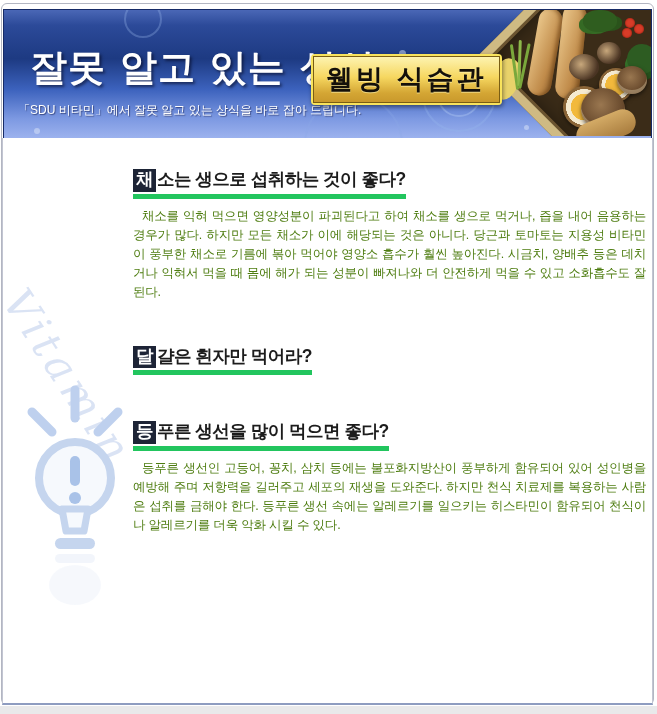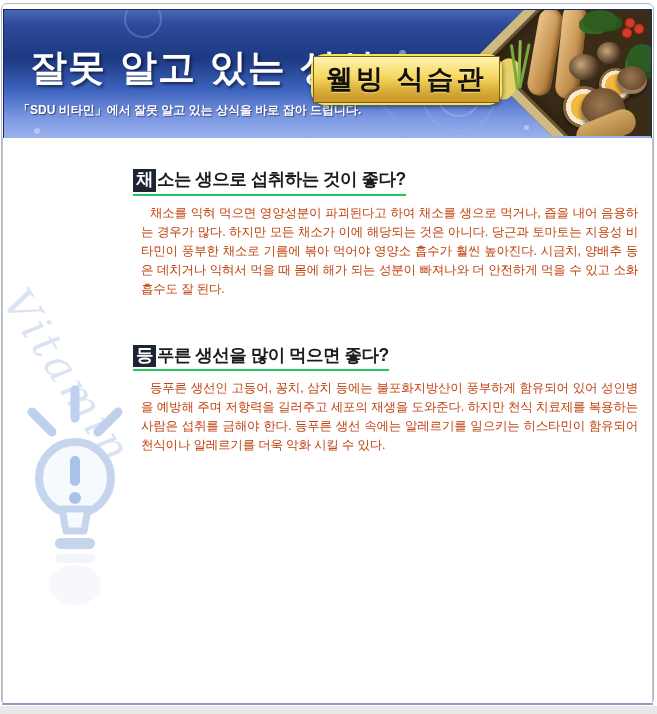--- a/index.html
+++ b/index.html
@@ -40,33 +40,33 @@
   .dot.d2{width:5px;height:5px;left:520px;top:115px;}
   .dot.d3{width:6px;height:6px;left:30px;top:118px;}
   .header-title{
     position:absolute;left:26px;top:33px;
     font-family:"DejaVu Serif","Liberation Serif",serif;
     font-size:37px;font-weight:bold;color:#ffffff;letter-spacing:1px;
     text-shadow:2px 2px 3px rgba(0,0,20,.55);white-space:nowrap;z-index:4;
   }
   .badge{
     position:absolute;left:307px;top:44px;z-index:5;
-    border:2px solid #f8e35c;border-radius:14px;
+    border:2px solid #f8e35c;border-radius:4px;
     box-shadow:1px 2px 4px rgba(0,0,0,.45);
   }
   .badge-inner{
     border:1px solid #7a5e14;
     background:linear-gradient(180deg,#fdf3b0 0%,#f6d760 45%,#d4a634 80%,#c9992c 100%);
     padding:4px 12px 5px;
     font-size:27px;font-weight:bold;color:#14100a;letter-spacing:3px;white-space:nowrap;
     text-shadow:0 1px 0 rgba(255,245,180,.6);
   }
   .header-subtitle{
     position:absolute;left:14px;top:92px;z-index:4;
-    font-size:12px;font-weight:bold;color:#ffffff;letter-spacing:0px;white-space:nowrap;
+    font-size:12px;font-weight:normal;color:#ffffff;letter-spacing:0px;white-space:nowrap;
     text-shadow:1px 1px 1px rgba(0,0,40,.5);
   }
   
   .photo{position:absolute;right:0;top:0;width:180px;height:126px;overflow:hidden;z-index:2;}
   .crate{
     position:absolute;left:55px;top:-75px;width:230px;height:230px;
     transform:rotate(45deg);
     background:#3b2c18;border:9px solid #cfba83;
     box-shadow:inset 0 0 0 3px #6b5430, inset 0 0 25px rgba(0,0,0,.6);
   }
@@ -104,29 +104,29 @@
   }
   .wm-bulb{position:absolute;left:12px;top:382px;z-index:1;}
   
   .sections{
     position:absolute;left:3px;top:138px;width:649px;
     padding:0;z-index:3;
   }
   .section{margin:0 6px 0 130px;}
   .sec-1{margin-top:31px;} .sec-2{margin-top:44px;} .sec-3{margin-top:46px;} .sec-4{margin-top:45px;}
   .sec-heading{
-    display:inline-block;border-bottom:2px solid #22c55e;padding-bottom:2px;
+    display:inline-block;border-bottom:5px solid #22c55e;padding-bottom:2px;
     font-size:17.5px;font-weight:bold;color:#1c1c1c;letter-spacing:-0.5px;line-height:1.25;
   }
   .initial-box{
     display:inline-block;background:#1d2436;color:#ffffff;
     padding:2px 3px 3px;margin-right:1px;line-height:1;
   }
   .sec-body{
-    margin:8px 8px 0;font-size:12.5px;line-height:19px;color:#c2410c;
+    margin:8px 0 0;font-size:12.5px;line-height:19px;color:#4d7c0f;
     text-indent:9px;letter-spacing:-0.2px;text-align:justify;
   }
 </style>
 </head>
 <body>
 
 <div class="frame"></div>
 
 <div class="header">
   <div class="ring r1"></div>
@@ -190,20 +190,21 @@
 </div>
 
 <div class="sections">
 
   <div class="section sec-1">
     <div class="sec-heading"><span class="initial-box">채</span><span>소는 생으로 섭취하는 것이 좋다?</span></div>
     <p class="sec-body">채소를 익혀 먹으면 영양성분이 파괴된다고 하여 채소를 생으로 먹거나, 즙을 내어 음용하는 경우가 많다. 하지만 모든 채소가 이에 해당되는 것은 아니다. 당근과 토마토는 지용성 비타민이 풍부한 채소로 기름에 볶아 먹어야 영양소 흡수가 훨씬 높아진다. 시금치, 양배추 등은 데치거나 익혀서 먹을 때 몸에 해가 되는 성분이 빠져나와 더 안전하게 먹을 수 있고 소화흡수도 잘 된다.</p>
   </div>
 
   <div class="section sec-2">
+    <div class="sec-heading"><span class="initial-box">달</span><span>걀은 흰자만 먹어라?</span></div>
   </div>
 
   <div class="section sec-3">
   </div>
 
   <div class="section sec-4">
     <div class="sec-heading"><span class="initial-box">등</span><span>푸른 생선을 많이 먹으면 좋다?</span></div>
     <p class="sec-body">등푸른 생선인 고등어, 꽁치, 삼치 등에는 불포화지방산이 풍부하게 함유되어 있어 성인병을 예방해 주며 저항력을 길러주고 세포의 재생을 도와준다. 하지만 천식 치료제를 복용하는 사람은 섭취를 금해야 한다. 등푸른 생선 속에는 알레르기를 일으키는 히스타민이 함유되어 천식이나 알레르기를 더욱 악화 시킬 수 있다.</p>
   </div>
 

